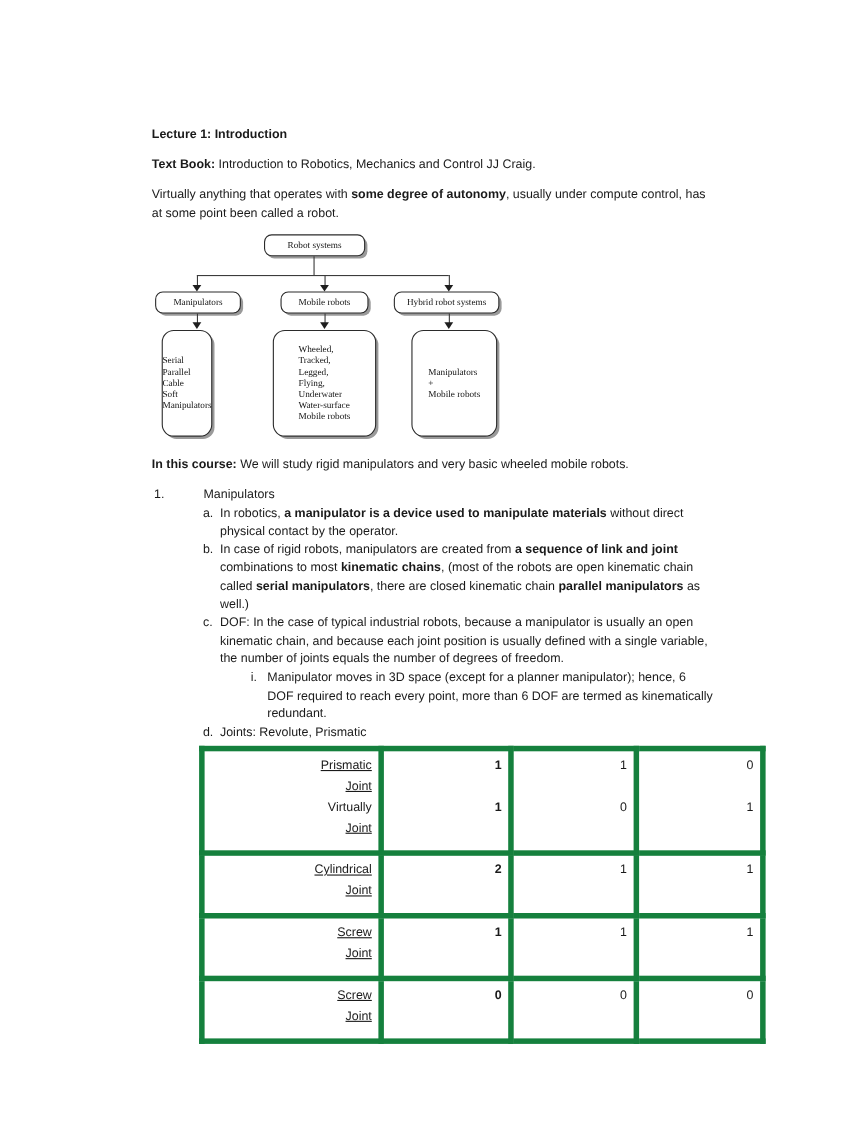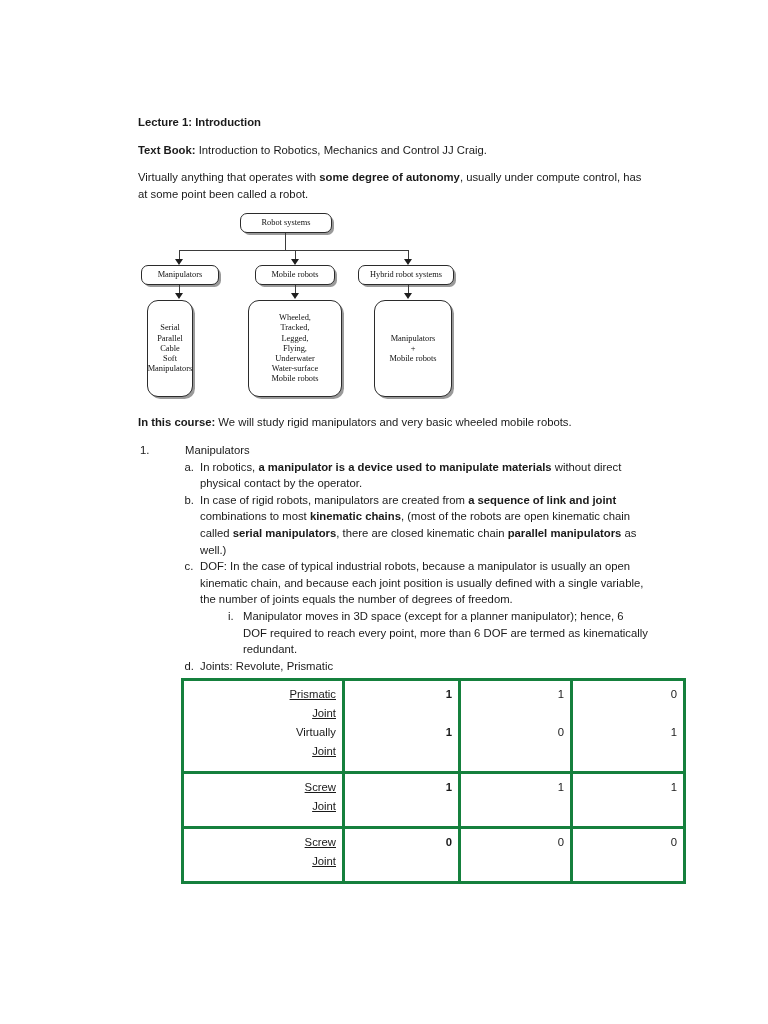--- a/index.html
+++ b/index.html
@@ -52,21 +52,21 @@
     border-radius: 7px;
     background: #ffffff;
     box-shadow: 2.5px 2.5px 0 -0.5px #9a9a9a;
     font-family: "Liberation Serif", serif;
     font-size: 8.4px;
     line-height: 10.2px;
     color: #111111;
     display: flex;
     align-items: center;
     justify-content: center;
-    text-align: center;
+    text-align: left;
   }
   .dbox.big { border-radius: 11px; }
   .dbox .inner { padding: 0 3px; }
   .conn {
     position: absolute;
     background: #3b3b3b;
   }
   .vline { width: 1px; }
   .hline { height: 1px; }
   .arrow {
@@ -138,21 +138,21 @@
   .jt-wrap {
     margin: 4px 0 0 43px;
     width: 442px;
   }
   table.jt {
     border-collapse: collapse;
     width: 442px;
     table-layout: fixed;
   }
   table.jt td {
-    border: 3px solid #15803d;
+    border: 5px solid #15803d;
     vertical-align: top;
     padding: 4px 6px 10px 6px;
     font-size: 11.3px;
     line-height: 19px;
     height: 18px;
   }
   td.c-name {
     width: 146px;
     text-align: right;
   }
@@ -315,20 +315,29 @@
               <span class="sp"></span>
               <span class="numcell">0</span>
             </td>
             <td class="c-num n3 pair">
               <span class="numcell">0</span>
               <span class="sp"></span>
               <span class="numcell">1</span>
             </td>
           </tr>
 
+          <tr>
+            <td class="c-name">
+              <span class="u">Cylindrical</span><br>
+              <span class="u">Joint</span>
+            </td>
+            <td class="c-num n1">2</td>
+            <td class="c-num n2">1</td>
+            <td class="c-num n3">1</td>
+          </tr>
 
           <tr>
             <td class="c-name">
               <span class="u">Screw</span><br>
               <span class="u">Joint</span>
             </td>
             <td class="c-num n1">1</td>
             <td class="c-num n2">1</td>
             <td class="c-num n3">1</td>
           </tr>

